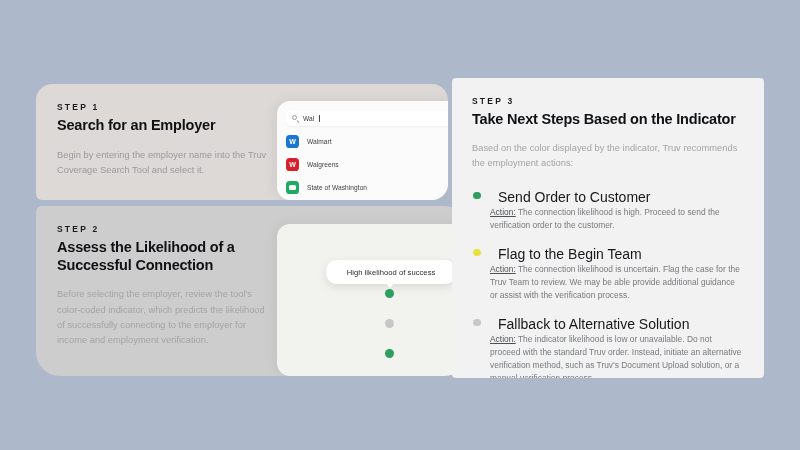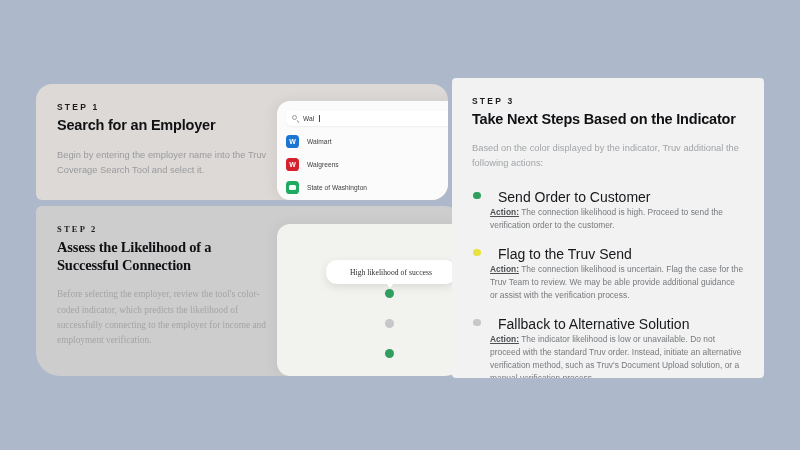--- a/index.html
+++ b/index.html
@@ -20,21 +20,20 @@
     background:#dcd9d6;
     border-top-left-radius:16px;border-top-right-radius:16px;
     border-bottom-left-radius:6px;border-bottom-right-radius:16px;
   }
   
   #card-step2{
     left:36px;top:206px;width:432px;height:170px;
     background:#cdcdcd;
     border-radius:24px;
     border-top-left-radius:6px;
-    font-family:Liberation Serif, serif;
   }
   
   #card-step3{
     left:452px;top:78px;width:312px;height:300px;
     background:#f1f2f1;
     border-radius:4px;
   }
 
   .pad{padding:18px 20px 0 20px;}
 
@@ -116,21 +115,21 @@
   #ind-dot-0{top:65px;background:#2f9e5e;}
   #ind-dot-1{top:95px;background:#c7c7c9;}
   #ind-dot-2{top:125px;background:#2f9e5e;}
 
   
   #actions{margin-top:18px;}
   .action{position:relative;padding-left:18px;margin-bottom:14px;}
   .action-dot{position:absolute;left:1px;top:2.5px;width:7.5px;height:7.5px;border-radius:50%;}
   .action-title{font-size:14px;font-weight:400;color:#17181b;margin:0 0 1px 8px;letter-spacing:0;}
   .action-body{font-size:8.4px;line-height:1.55;color:#77797e;margin:0;letter-spacing:.02px;}
-  .action-lead{color:#4e5054;text-decoration:underline;font-weight:700;}
+  .action-lead{color:#4e5054;text-decoration:underline;font-weight:400;}
 </style>
 </head>
 <body>
 
 <div class="stage">
 
   <div class="card" id="card-step1">
     <div class="pad text-col">
       <div class="step-label">STEP 1</div>
       <div class="step-title">Search for an Employer</div>
@@ -176,33 +175,33 @@
       <div class="ind-dot" id="ind-dot-0"></div>
       <div class="ind-dot" id="ind-dot-1"></div>
       <div class="ind-dot" id="ind-dot-2"></div>
     </div>
   </div>
 
   <div class="card" id="card-step3">
     <div class="pad">
       <div class="step-label">STEP 3</div>
       <div class="step-title">Take Next Steps Based on the Indicator</div>
-      <div class="step-desc">Based on the color displayed by the indicator, Truv additional the following actions:</div>
+      <div class="step-desc">Based on the color displayed by the indicator, Truv recommends the employment actions:</div>
 
       <div id="actions">
 
         <div class="action">
           <span class="action-dot" style="background:#2f9e5e"></span>
           <div class="action-title">Send Order to Customer</div>
           <div class="action-body"><span class="action-lead">Action:</span><span> The connection likelihood is high. Proceed to send the verification order to the customer.</span></div>
         </div>
 
         <div class="action">
           <span class="action-dot" style="background:#e8e13f"></span>
-          <div class="action-title">Flag to the Truv Send</div>
+          <div class="action-title">Flag to the Begin Team</div>
           <div class="action-body"><span class="action-lead">Action:</span><span> The connection likelihood is uncertain. Flag the case for the Truv Team to review. We may be able provide additional guidance or assist with the verification process.</span></div>
         </div>
 
         <div class="action">
           <span class="action-dot" style="background:#c7c7c9"></span>
           <div class="action-title">Fallback to Alternative Solution</div>
           <div class="action-body"><span class="action-lead">Action:</span><span> The indicator likelihood is low or unavailable. Do not proceed with the standard Truv order. Instead, initiate an alternative verification method, such as Truv's Document Upload solution, or a manual verification process.</span></div>
         </div>
 
       </div>

